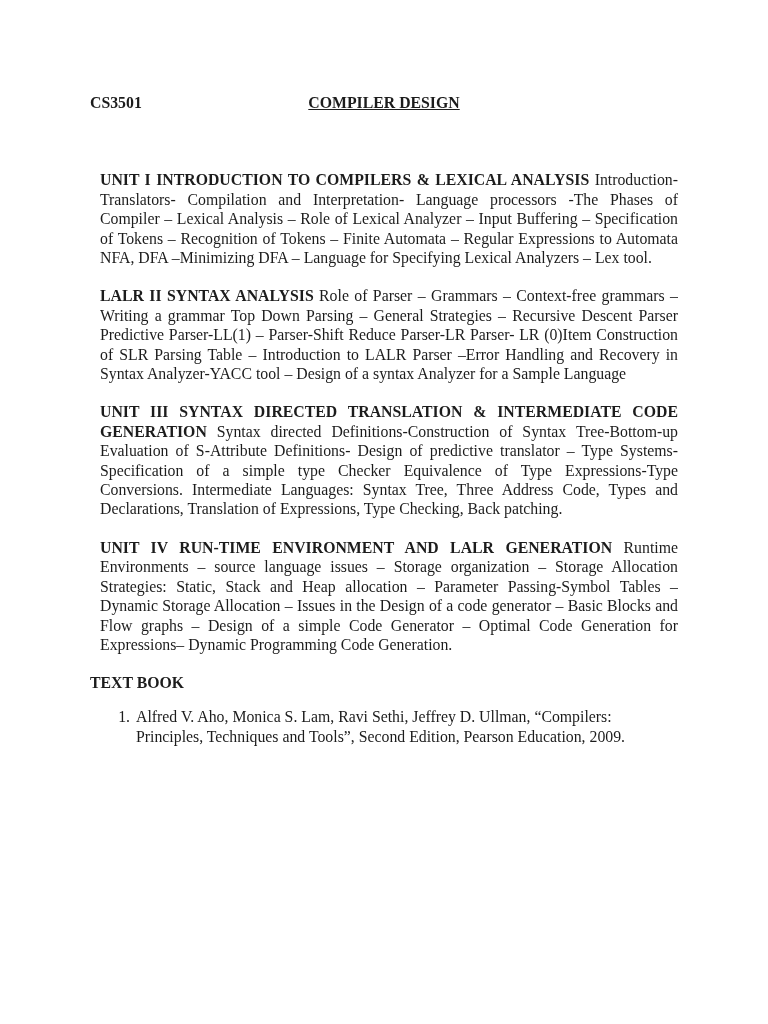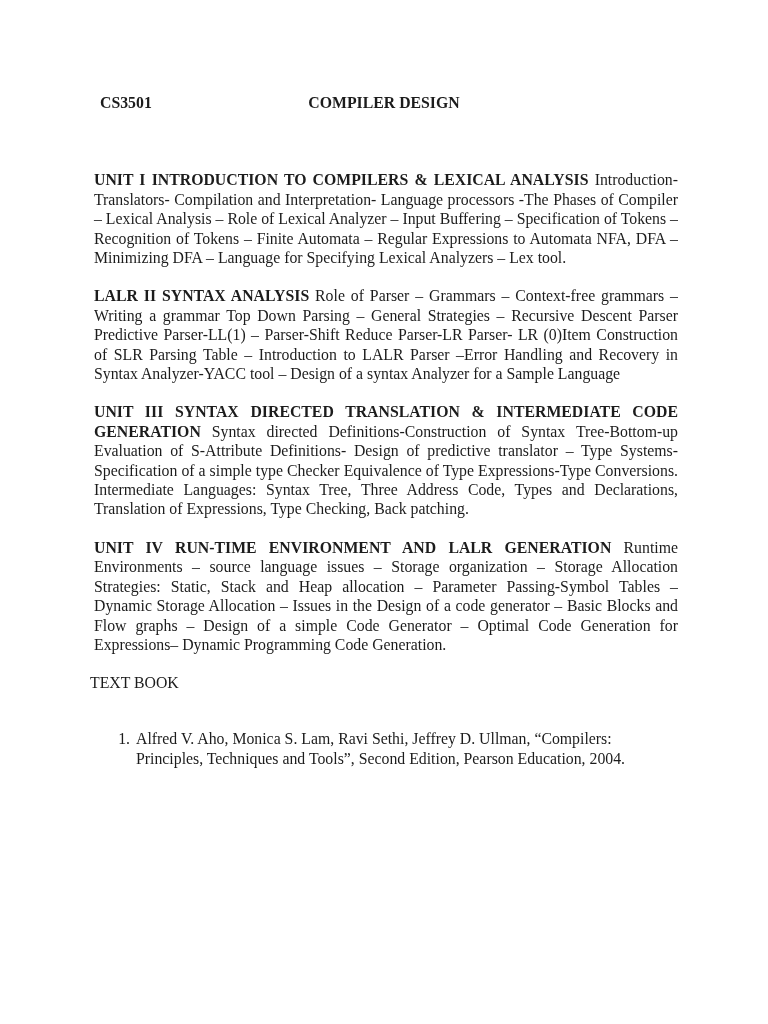--- a/index.html
+++ b/index.html
@@ -21,40 +21,41 @@
     overflow: hidden;
   }
   .header {
     position: relative;
     height: 19.4px;
     margin-bottom: 58px;
     font-weight: bold;
   }
   .course-code {
     position: absolute;
-    left: 10px;
+    left: 0;
     top: 0;
   }
   .course-title {
     position: absolute;
     left: 0;
     right: 0;
     top: 0;
     text-align: center;
+    text-decoration: underline;
   }
   p.unit {
-    margin: 0 0 19px 4px;
+    margin: 0 0 19px 10px;
     text-align: justify;
   }
   p.unit b {
     font-weight: bold;
   }
   .tb-heading {
-    margin: 0 0 36px 0;
-    font-weight: normal;
+    margin: 0 0 14px 0;
+    font-weight: bold;
   }
   ol.textbook {
     margin: 0;
     padding-left: 44px;
   }
   ol.textbook li {
     line-height: 20.6px;
     padding-left: 2px;
     text-align: left;
   }
@@ -86,16 +87,16 @@
 
   <p class="unit">
     <b>UNIT IV RUN-TIME ENVIRONMENT AND LALR GENERATION</b>
     <span>Runtime Environments – source language issues – Storage organization – Storage Allocation Strategies: Static, Stack and Heap allocation – Parameter Passing-Symbol Tables – Dynamic Storage Allocation – Issues in the Design of a code generator – Basic Blocks and Flow graphs – Design of a simple Code Generator – Optimal Code Generation for Expressions– Dynamic Programming Code Generation.</span>
   </p>
 
 
   <p class="tb-heading">TEXT BOOK</p>
 
   <ol class="textbook">
-    <li>Alfred V. Aho, Monica S. Lam, Ravi Sethi, Jeffrey D. Ullman, “Compilers: Principles, Techniques and Tools”, Second Edition, Pearson Education, 2004.</li>
+    <li>Alfred V. Aho, Monica S. Lam, Ravi Sethi, Jeffrey D. Ullman, “Compilers: Principles, Techniques and Tools”, Second Edition, Pearson Education, 2009.</li>
   </ol>
 
 </div>
 
 </body></html>

